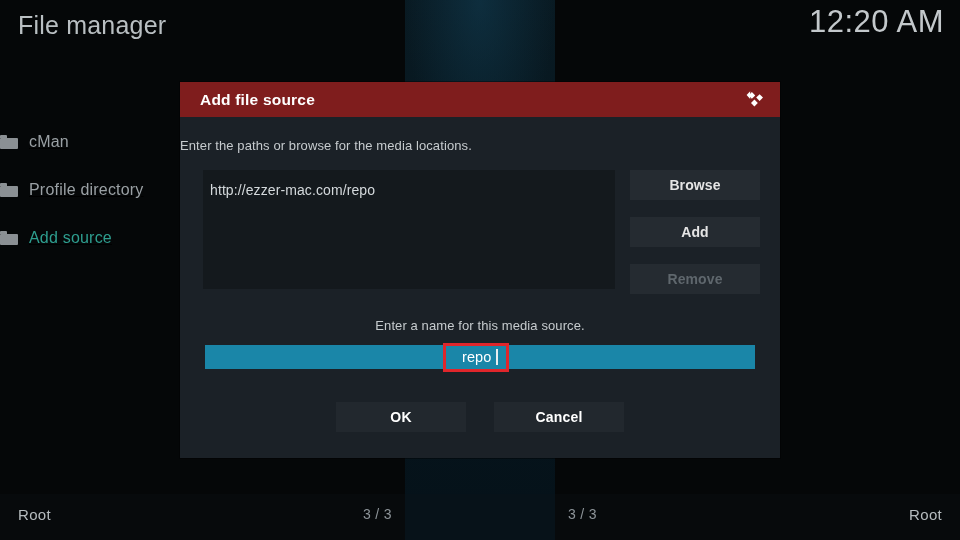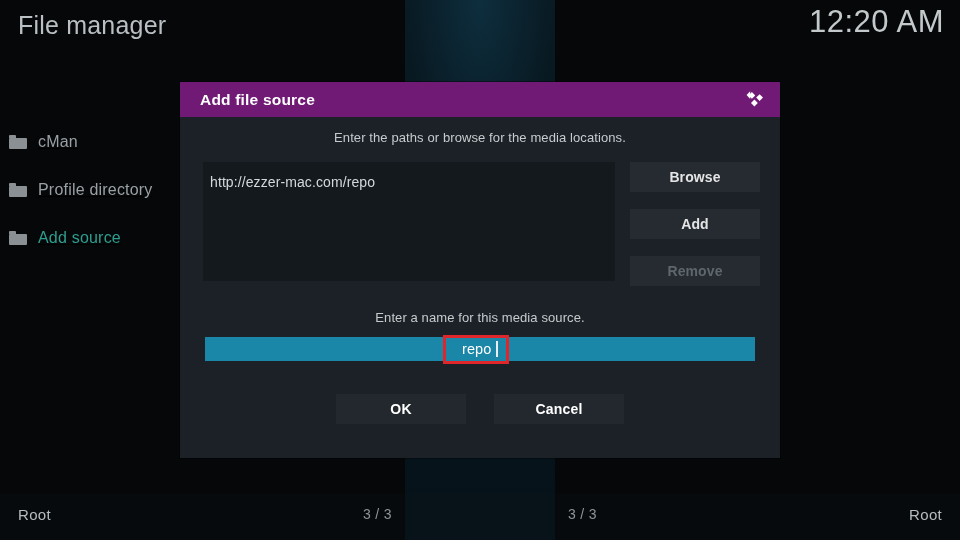--- a/index.html
+++ b/index.html
@@ -36,21 +36,20 @@
   }
   .clock {
     position:absolute; right:16px; top:4px;
     font-size:31px; color:#c3c8cb; font-weight:300; letter-spacing:.5px;margin-left:28px;
   }
 
   
   .sidebar { position:absolute; left:0; top:118px; width:200px; }
   .side-item {
     position:relative; height:48px; display:flex; align-items:center;
-    padding-left:9px;
     text-decoration:underline;
   }
   .folder-icon { width:18px; height:14px; position:relative; margin-right:11px; flex:0 0 auto; }
   .folder-icon .tab {
     position:absolute; left:0; top:0; width:7px; height:3px;
     background:#8b9094; border-radius:1px 1px 0 0;
   }
   .folder-icon .body {
     position:absolute; left:0; top:2.5px; width:18px; height:11.5px;
     background:#8b9094; border-radius:1px;
@@ -60,32 +59,32 @@
   .side-item.active .folder-icon .tab,
   .side-item.active .folder-icon .body { background:#8b9094; }
 
   
   .dialog {
     position:absolute; left:180px; top:82px; width:600px; height:376px;
     background:#1b2127;
     box-shadow:0 0 0 1px rgba(0,0,0,.35);
   }
   .dlg-title-bar {
-    position:relative; height:35px; background:#701a75;
+    position:relative; height:35px; background:#7f1d1d;
     display:flex; align-items:center;
   }
   .dlg-title {
     font-size:15.5px; color:#ffffff; font-weight:600;
     margin-left:20px; letter-spacing:.2px;
   }
   .kodi-logo { position:absolute; right:14px; top:6px; width:24px; height:24px; }
 
   .dlg-hint {
-    text-align:center; font-size:13px; color:#c6cbce;
-    margin-top:13px; letter-spacing:.1px;
+    font-size:13px; color:#c6cbce;
+    margin-top:21px; letter-spacing:.1px;
   }
 
   
   .path-row { position:relative; margin-top:17px; height:120px; }
   .path-box {
     position:absolute; left:23px; top:0; width:412px; height:119px;
     background:#14191d;
   }
   .path-value {
     font-size:14px; color:#d4d9dc; padding:12px 0 0 7px; letter-spacing:.1px;

